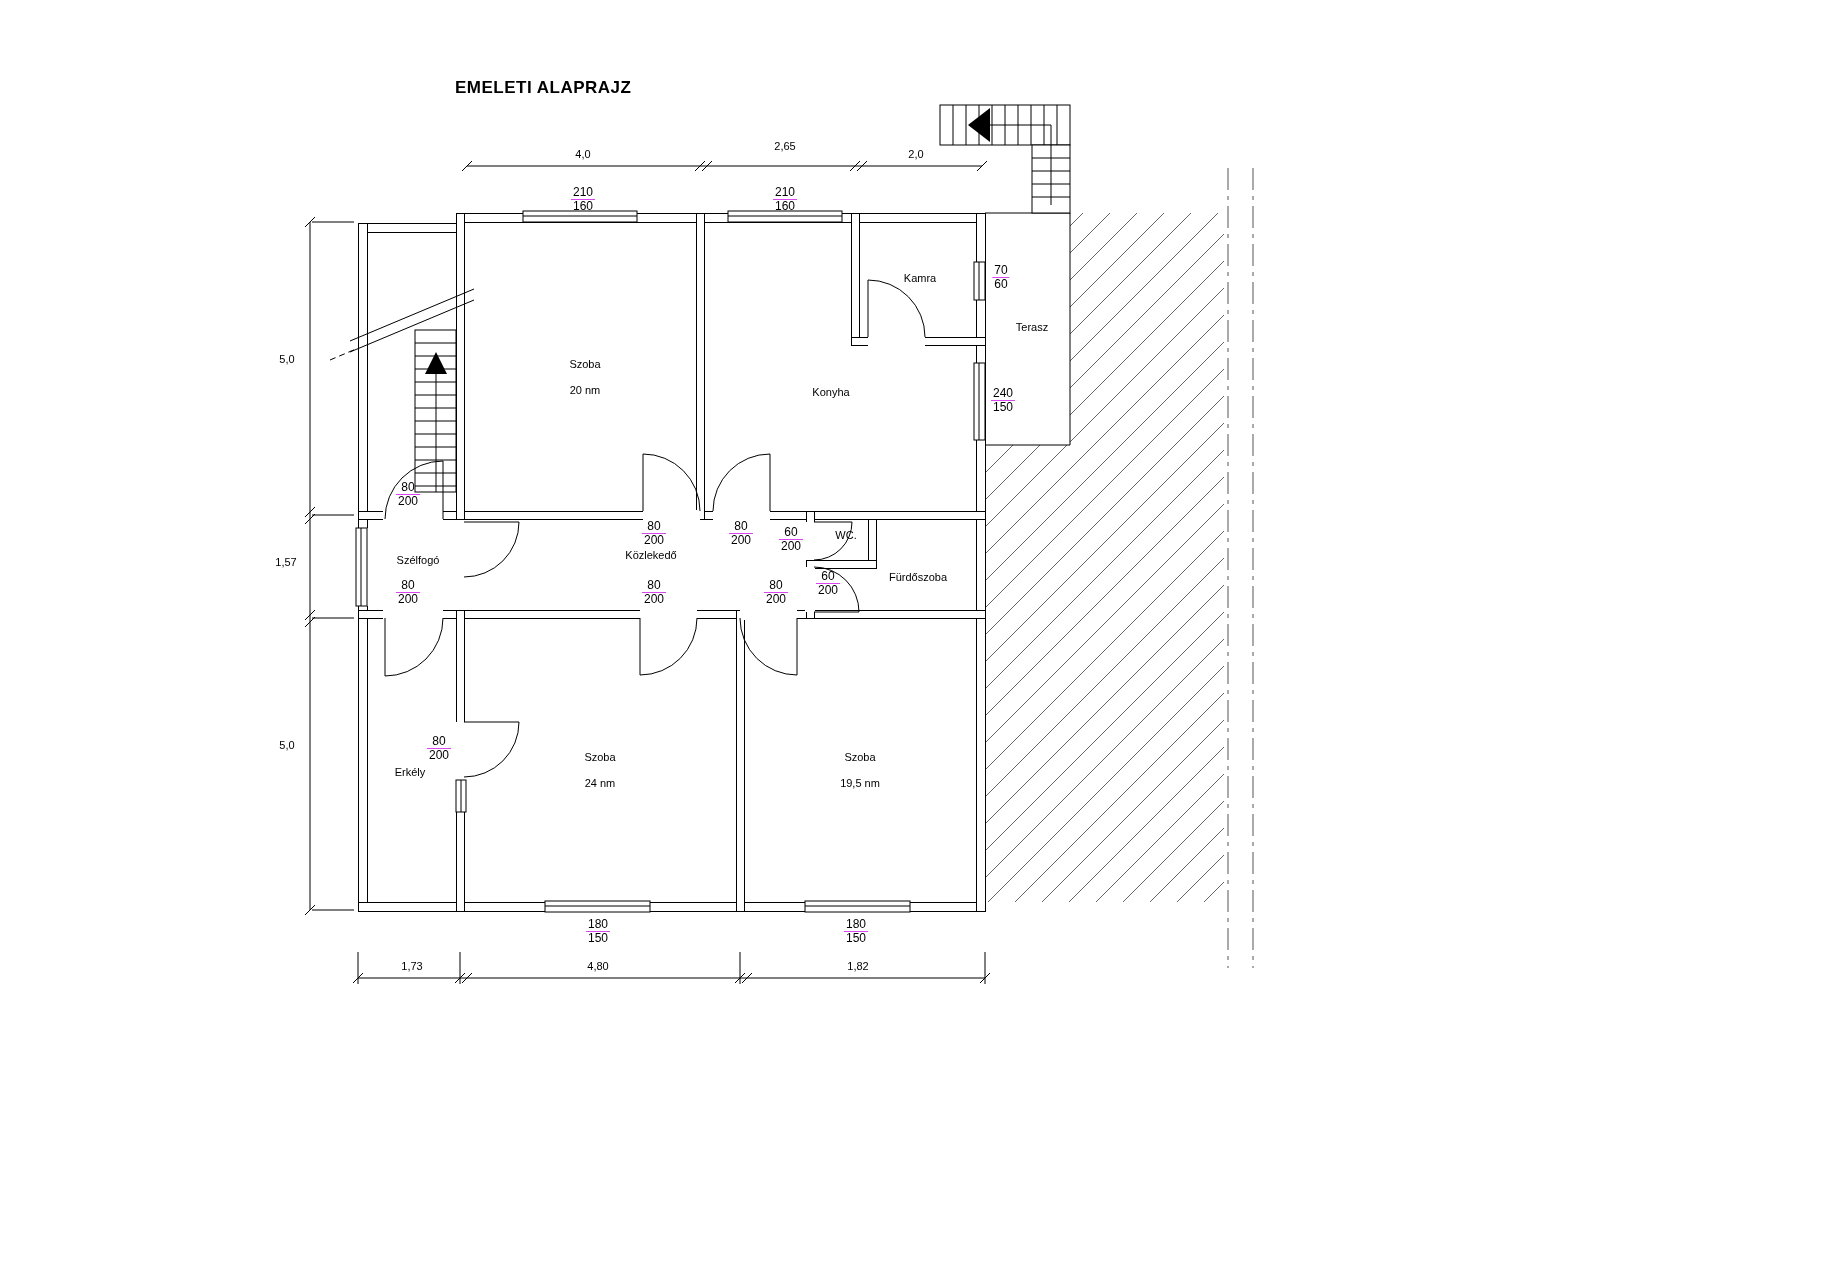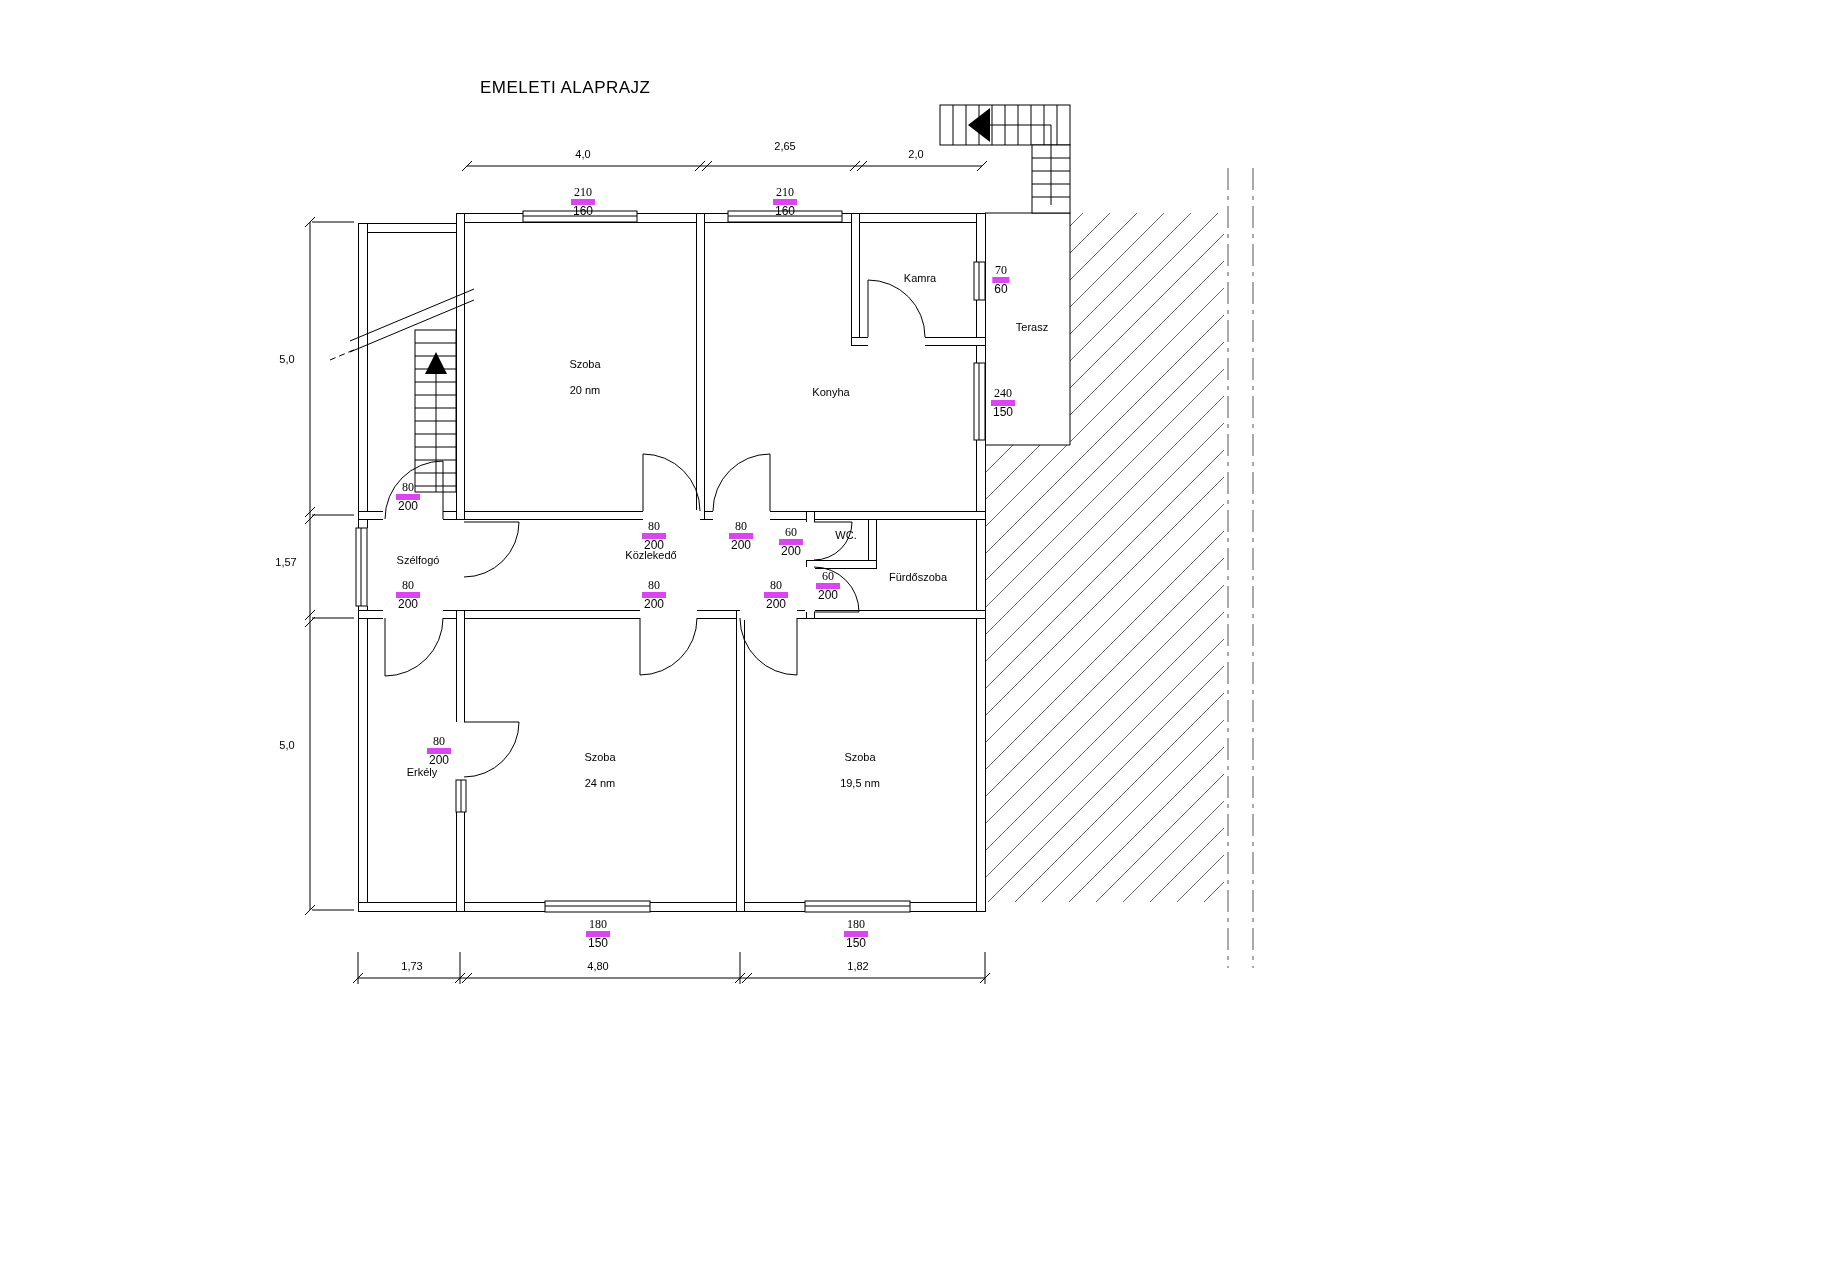--- a/index.html
+++ b/index.html
@@ -1,23 +1,23 @@
 <!DOCTYPE html>
 <html><head>
 <meta charset="utf-8">
 <style>
   html,body{margin:0;padding:0;background:#fff;}
   #canvas{position:relative;width:1835px;height:1280px;background:#fff;
           font-family:"Liberation Sans",sans-serif;color:#000;overflow:hidden;}
   #plan-svg{position:absolute;left:0;top:0;}
-  .title{position:absolute;font-size:17px;font-weight:normal;letter-spacing:.5px;white-space:nowrap;margin-left:25px;}
+  .title{position:absolute;font-size:17px;font-weight:bold;letter-spacing:.5px;white-space:nowrap;}
   .lbl{position:absolute;transform:translateX(-50%);font-size:11px;white-space:nowrap;}
   .dim{font-size:11px;}
   .frac{position:absolute;transform:translateX(-50%);font-size:12px;text-align:center;line-height:1.08;}
-  .frac .num{display:block;border-bottom:6px solid #d946ef;padding:0 2px;font-family:Liberation Serif, serif;}
+  .frac .num{display:block;border-bottom:1px solid #d946ef;padding:0 2px;}
   .frac .den{display:block;padding:0 2px;}
 </style>
 </head>
 <body>
 
 <div id="canvas">
 
   <svg id="plan-svg" width="1835" height="1280" viewBox="0 0 1835 1280">
     <defs>
       <pattern id="hatch" patternUnits="userSpaceOnUse" width="27" height="27">
@@ -198,21 +198,21 @@
 
   <div class="lbl" style="left:585px;top:358px">Szoba</div>
   <div class="lbl" style="left:585px;top:384px">20 nm</div>
   <div class="lbl" style="left:831px;top:386px">Konyha</div>
   <div class="lbl" style="left:920px;top:272px">Kamra</div>
   <div class="lbl" style="left:1032px;top:321px">Terasz</div>
   <div class="lbl" style="left:418px;top:554px">Szélfogó</div>
   <div class="lbl" style="left:651px;top:549px">Közlekedő</div>
   <div class="lbl" style="left:846px;top:529px">WC.</div>
   <div class="lbl" style="left:918px;top:571px">Fürdőszoba</div>
-  <div class="lbl" style="left:422px;top:766px">Erkély</div>
+  <div class="lbl" style="left:410px;top:766px">Erkély</div>
   <div class="lbl" style="left:600px;top:751px">Szoba</div>
   <div class="lbl" style="left:600px;top:777px">24 nm</div>
   <div class="lbl" style="left:860px;top:751px">Szoba</div>
   <div class="lbl" style="left:860px;top:777px">19,5 nm</div>
 
   <div class="lbl dim" style="left:583px;top:148px">4,0</div>
   <div class="lbl dim" style="left:785px;top:140px">2,65</div>
   <div class="lbl dim" style="left:916px;top:148px">2,0</div>
   <div class="lbl dim" style="left:287px;top:353px">5,0</div>
   <div class="lbl dim" style="left:286px;top:556px">1,57</div>

